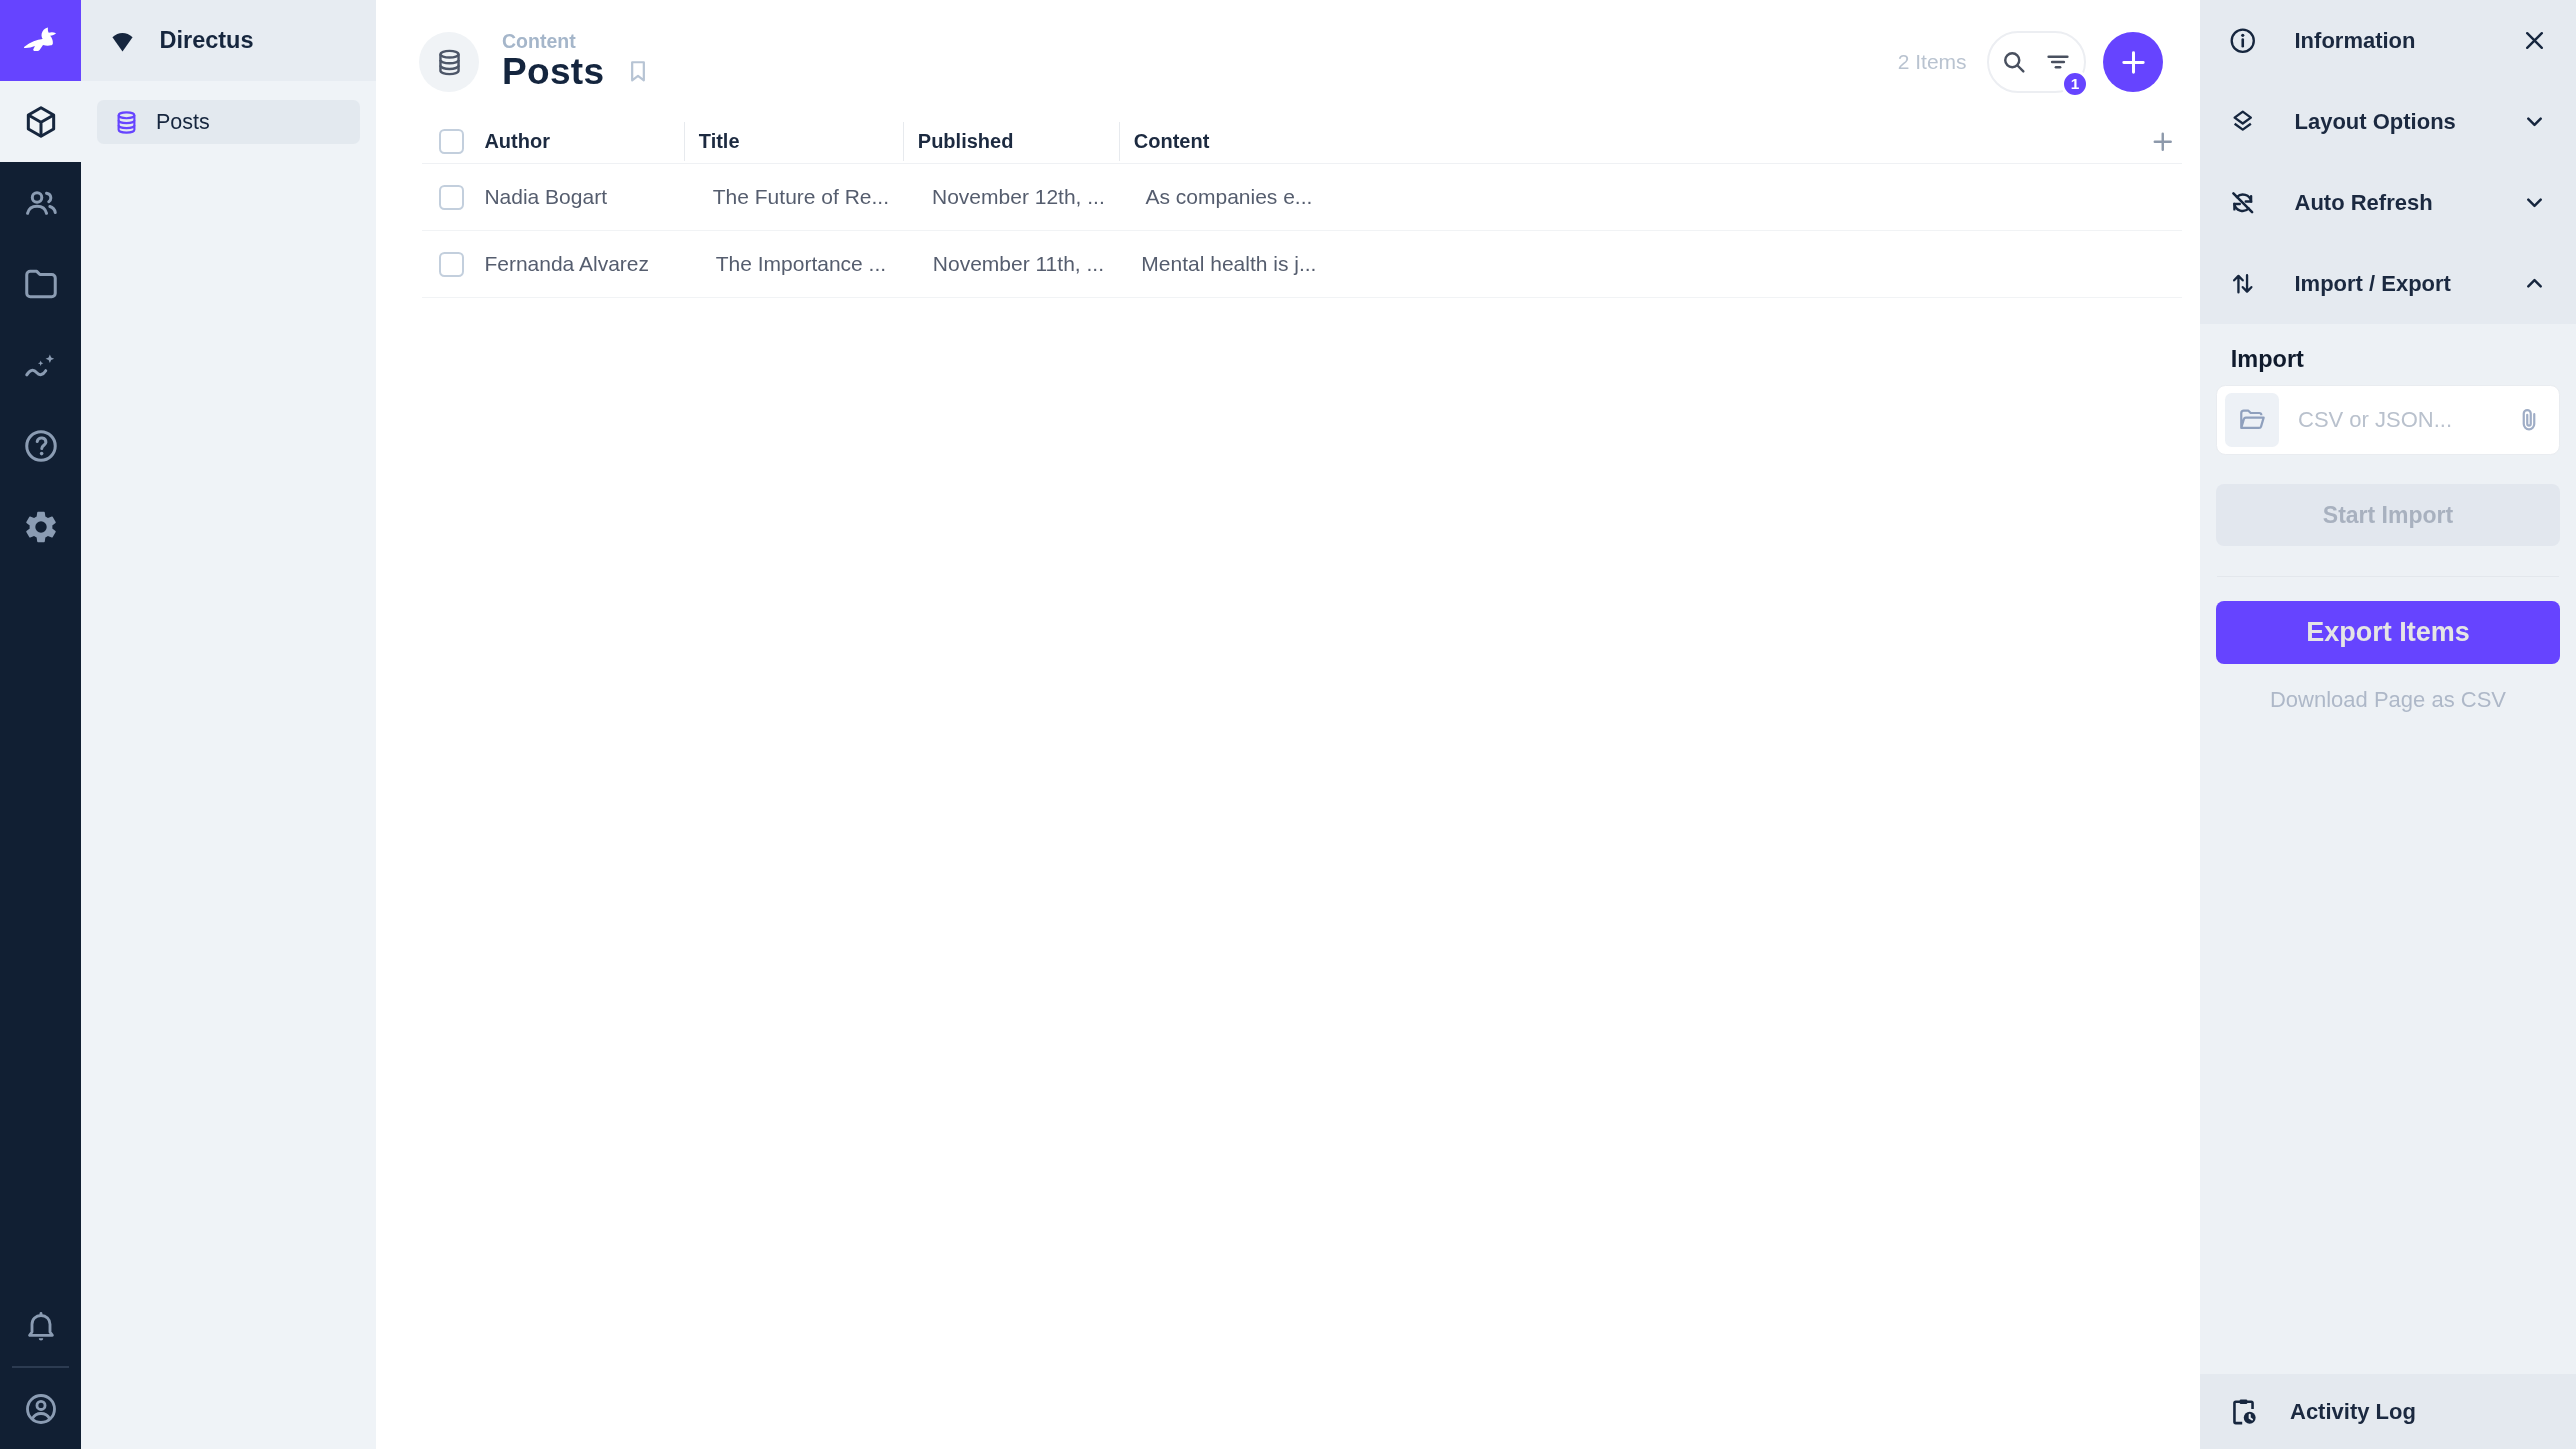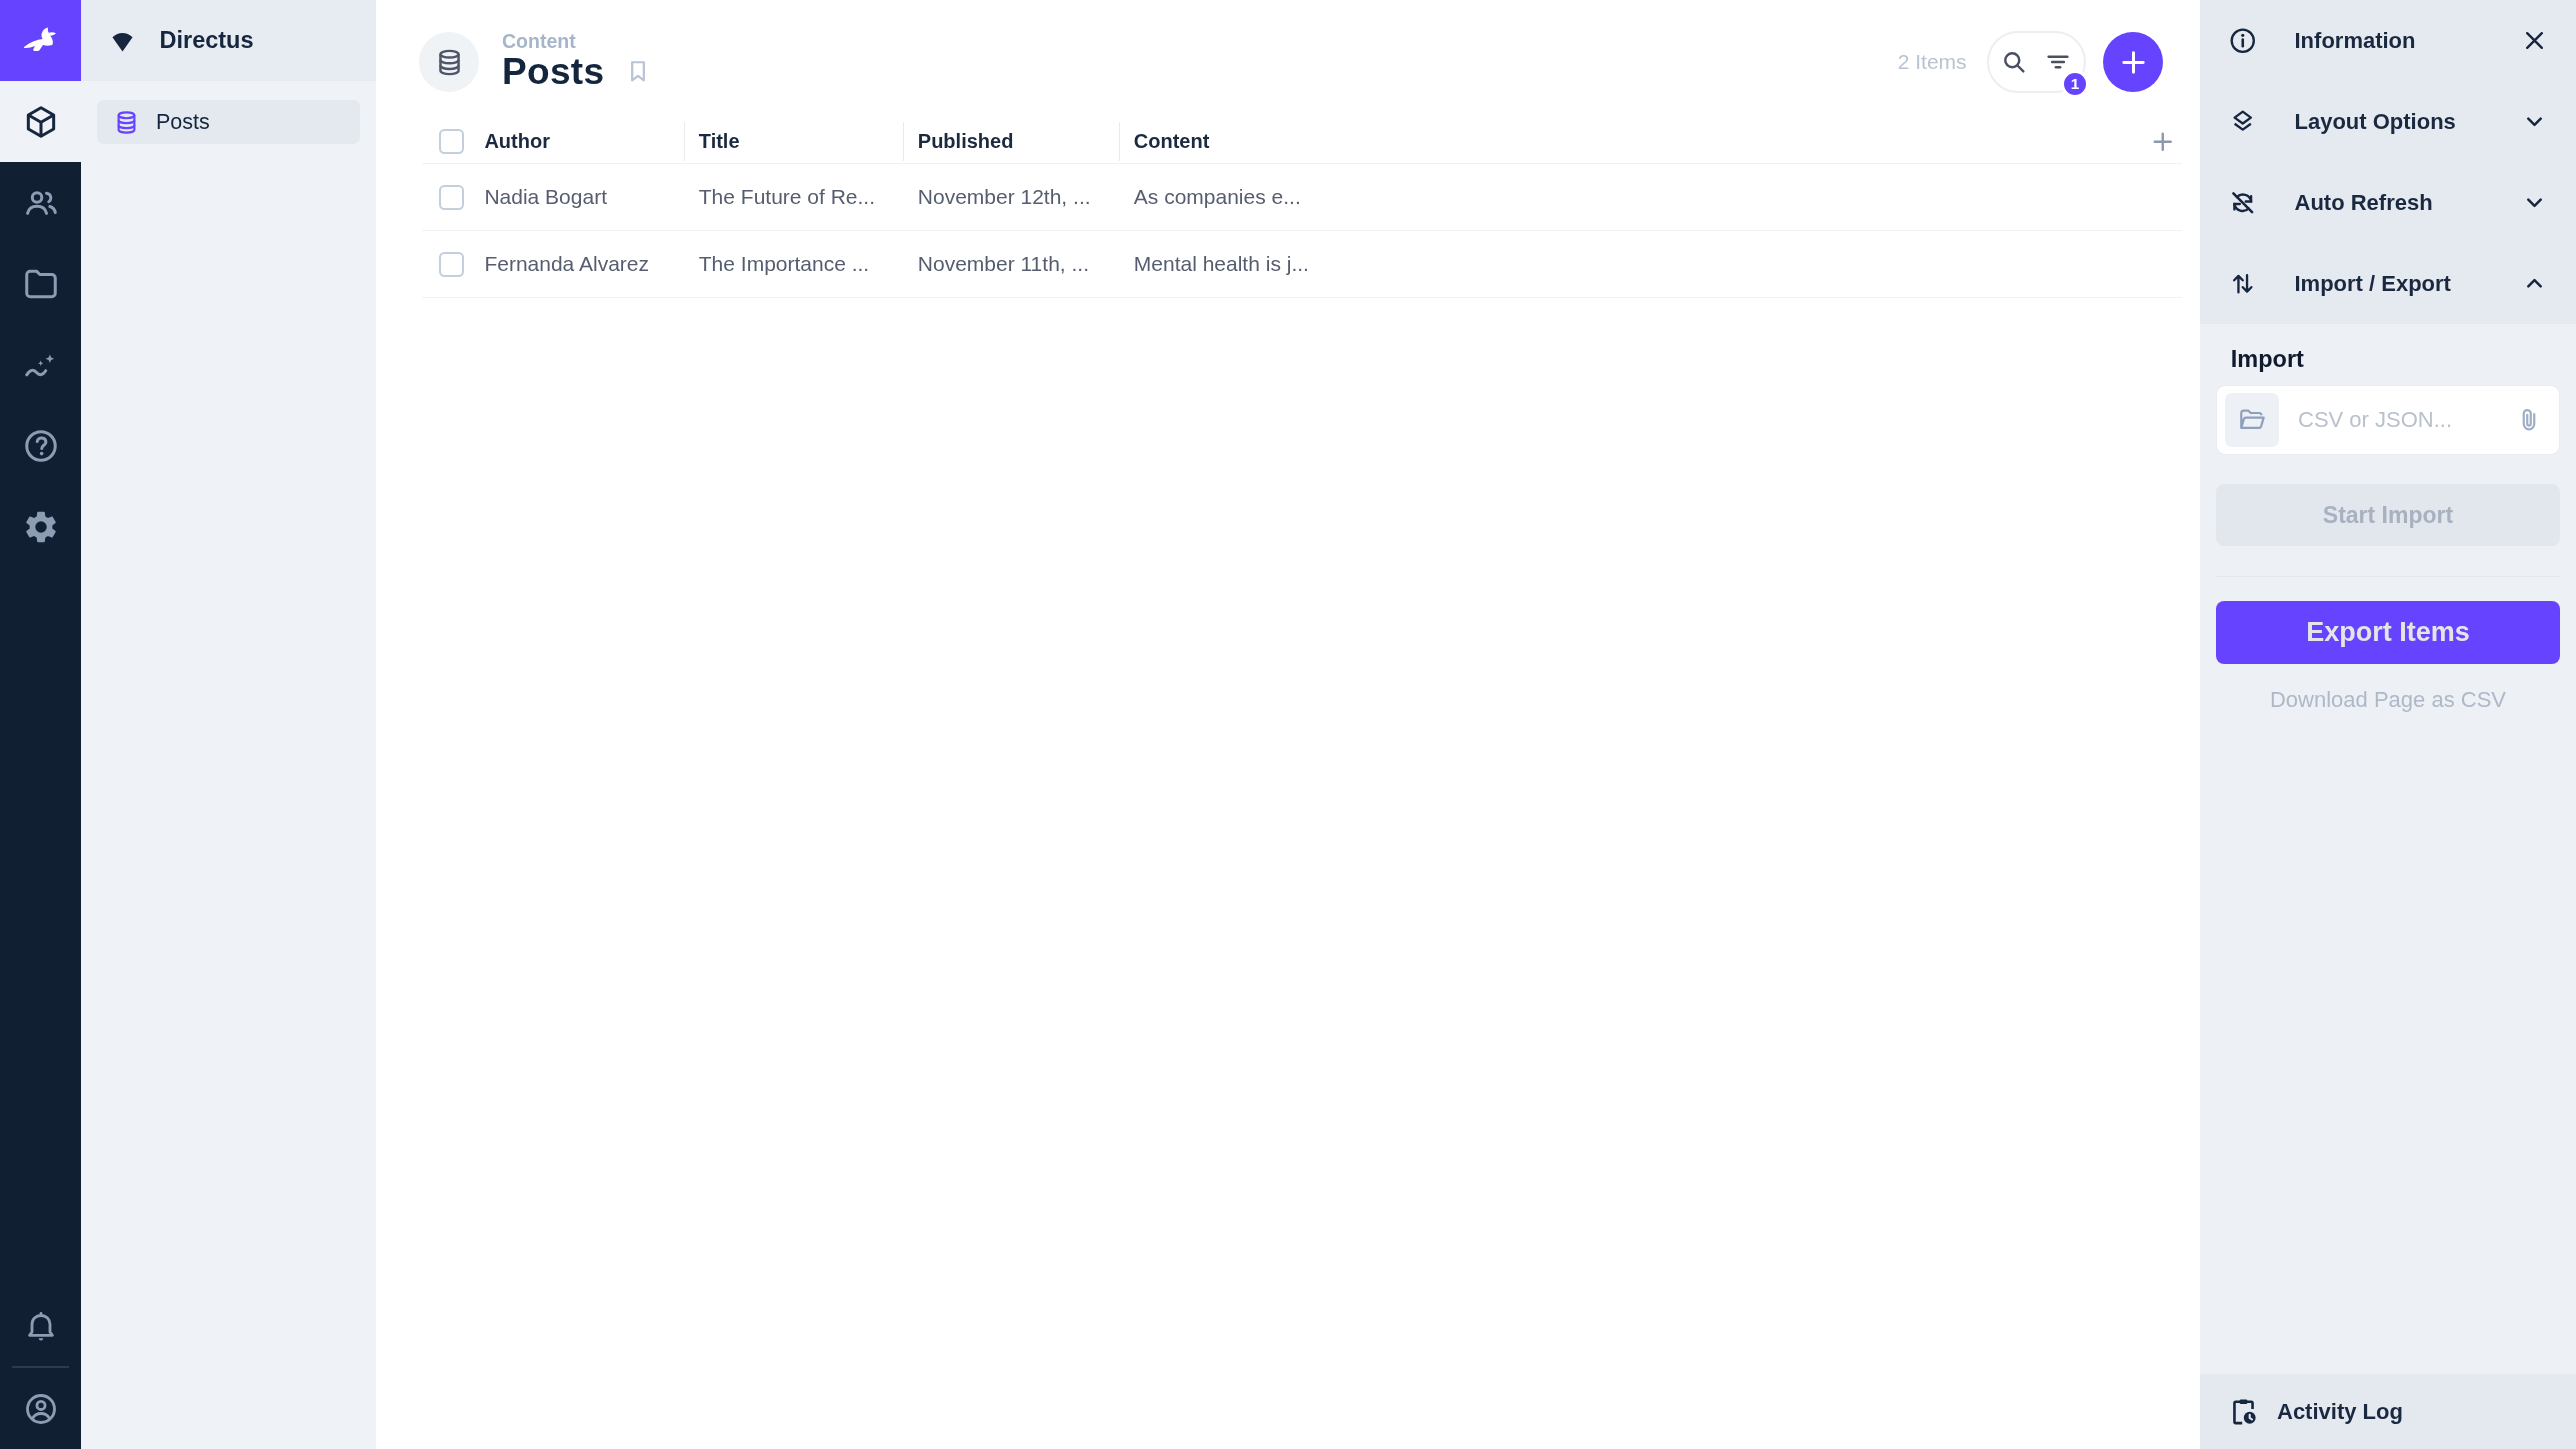--- a/index.html
+++ b/index.html
@@ -64,21 +64,21 @@
     position:absolute; right:-5.4px; bottom:-6.7px; width:28px; height:28px; border-radius:50%;
     background:#6644ff; color:#fff; font-size:15.4px; font-weight:700;
     display:grid; place-items:center; border:3.4px solid #ffffff;
   }
   .add-button {
     width:60px; height:60px; border-radius:50%; background:#6644ff; color:#fff;
     display:grid; place-items:center; margin-left:17.4px; cursor:pointer; border:none;
   }
 
   
-  .table { margin:27px 19px 4px 46px; }
+  .table { margin:27px 19px 4px 46px;text-align:center; }
   .tgrid { display:grid; grid-template-columns:262px 219px 216px 205px 1fr; align-items:center; }
   .thead { height:44px; border-bottom:1.3px solid #eff1f4; position:relative; }
   .th { font-size:20px; font-weight:700; color:#1c2a40; padding-left:14.8px; position:relative;
         height:39px; display:flex; align-items:center; }
   .th.first { padding-left:17.4px; gap:20px; }
   .th + .th::before {
     content:""; position:absolute; left:0; top:0; bottom:0; width:1.3px; background:#e7eaee;
   }
   .checkbox {
     width:25px; height:25px; border:2.7px solid #c3cfdd; border-radius:5.4px; background:#fff;
@@ -119,21 +119,21 @@
     font-size:23px; font-weight:600; display:grid; place-items:center; width:100%; border:none;
   }
   .sb-divider { height:1.3px; background:#e3e7ec; margin:29.5px 1.3px 24px 1.3px; }
   .export-items {
     height:63px; border-radius:8px; background:#6644ff; color:#e5e5e5;
     font-size:27px; font-weight:700; display:grid; place-items:center; width:100%; border:none; cursor:pointer;
   }
   .download-link { margin-top:23px; text-align:center; font-size:22px; color:#aeb8c8; cursor:pointer; }
   .activity-bar {
     position:absolute; left:0; bottom:0; width:376px; height:75px; background:#e4e9ef;
-    display:flex; align-items:center; gap:18px; padding:0 28px; cursor:pointer;
+    display:flex; align-items:center; gap:31px; padding:0 28px; cursor:pointer;
   }
   .activity-label { font-size:22px; font-weight:600; color:#1b2940; }
 </style>
 </head>
 <body>
 
 <svg width="0" height="0" style="position:absolute">
   <defs>
     <symbol id="i-rabbit" viewBox="0 0 24 24">
       <path fill="currentColor" d="M3 15.5c3.5-2.7 7-4.1 10.2-4.3-.8-1.3-.9-3-.0-4.4.7-1.1 1.8-1.8 3-2-.2 1-.1 2 .4 2.9 1.3-.5 2.8-.4 4.1.3-.9.9-2.1 1.4-3.3 1.4 1 1.1 1.6 2.6 1.5 4.1 0 .6-.5 1.1-1.1 1.2-1.5.3-3 .2-4.4-.2l-1.8 2.7c-.2.4-.6.6-1 .6H8.6c-.5 0-.8-.5-.6-.9l.9-1.8c-1.8.8-3.8 1.2-5.7 1.1-.5 0-.6-.4-.2-.7z"></path>

